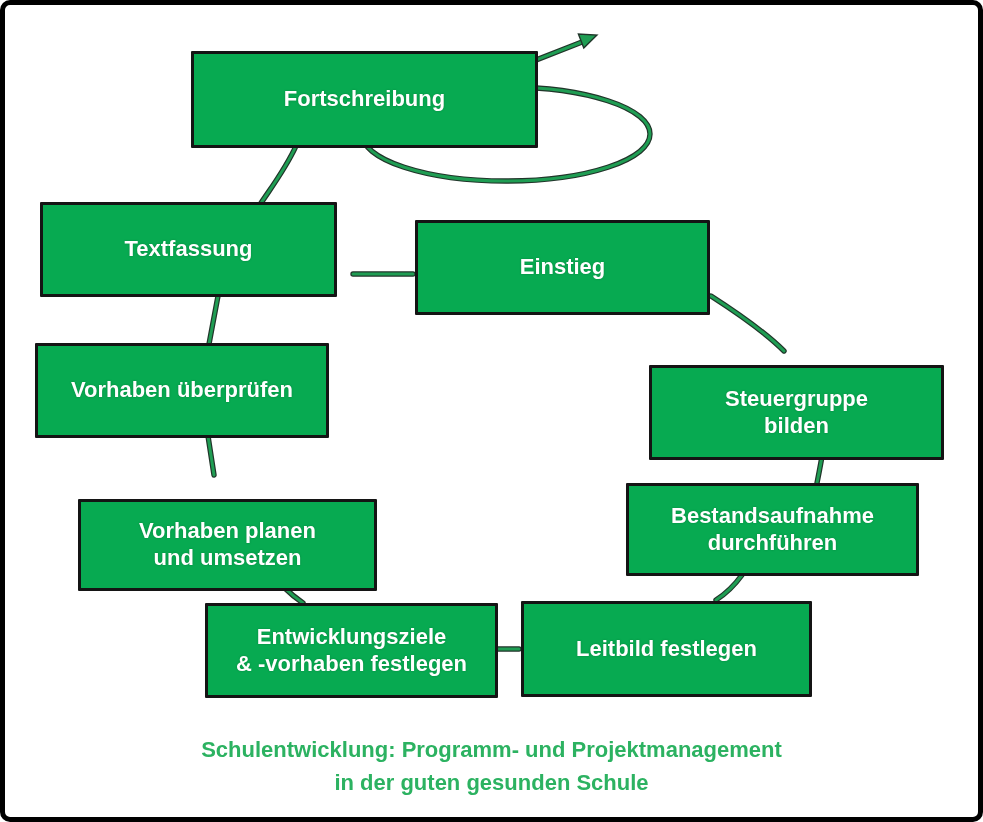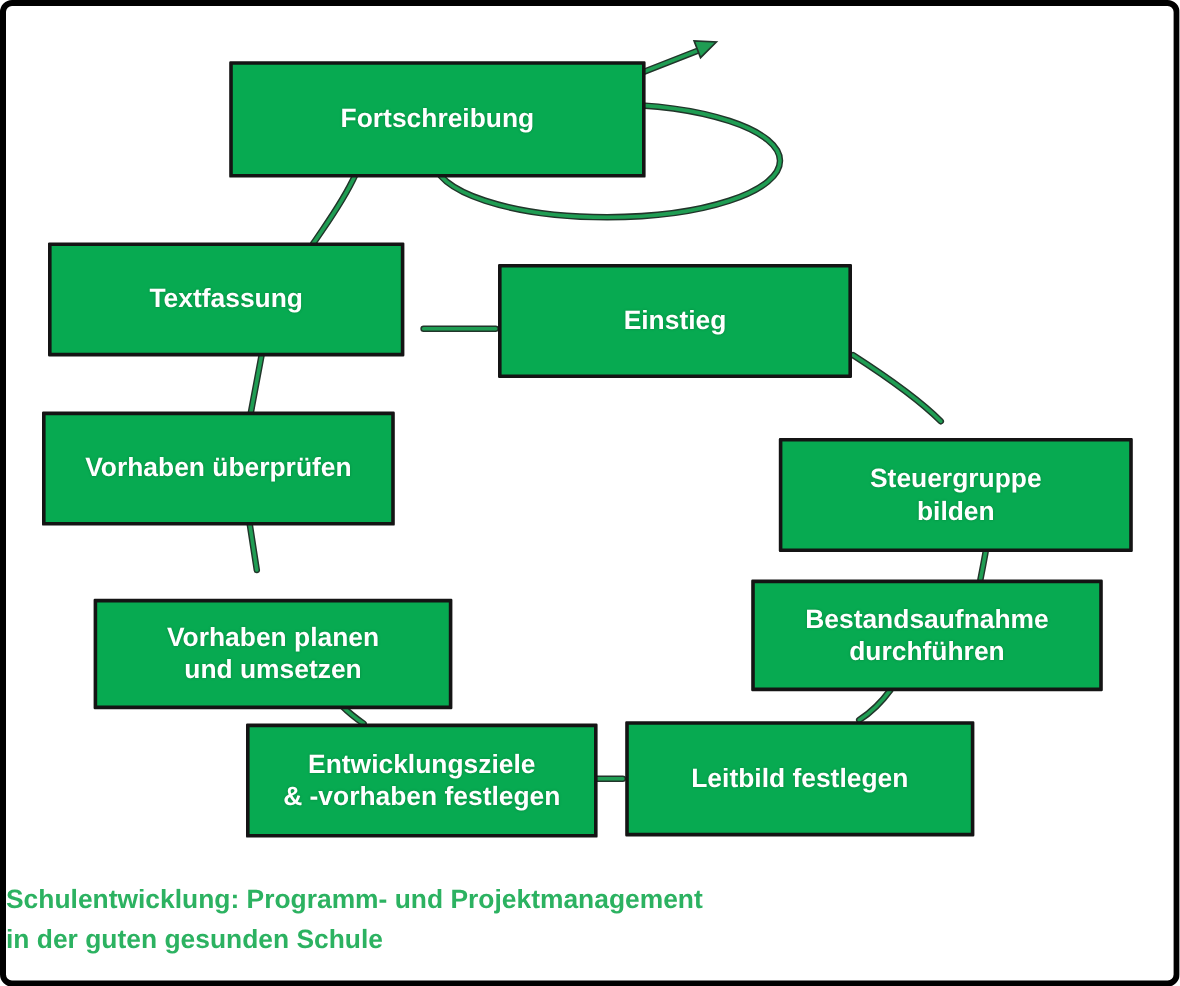--- a/index.html
+++ b/index.html
@@ -36,21 +36,21 @@
   .n-textfassung{left:35px;top:197px;width:297px;height:95px;}
   .n-einstieg{left:410px;top:215px;width:295px;height:95px;}
   .n-vorhaben-ueberpruefen{left:30px;top:338px;width:294px;height:95px;}
   .n-steuergruppe{left:644px;top:346px;width:295px;height:95px;margin-top:14px;}
   .n-vorhaben-planen{left:73px;top:470px;width:299px;height:92px;margin-top:24px;}
   .n-bestandsaufnahme{left:601px;top:478px;width:293px;height:93px;margin-left:20px;}
   .n-entwicklungsziele{left:176px;top:598px;width:293px;height:95px;margin-left:24px;}
   .n-leitbild{left:516px;top:596px;width:291px;height:96px;}
   .caption{
     position:absolute;left:0;right:0;top:728px;
-    text-align:left;
+    text-align:center;
     font-weight:bold;
     font-size:22px;
     line-height:33px;
     color:var(--caption,#2cb261);
   }
 </style>
 </head>
 <body>
 
 <div class="stage">

